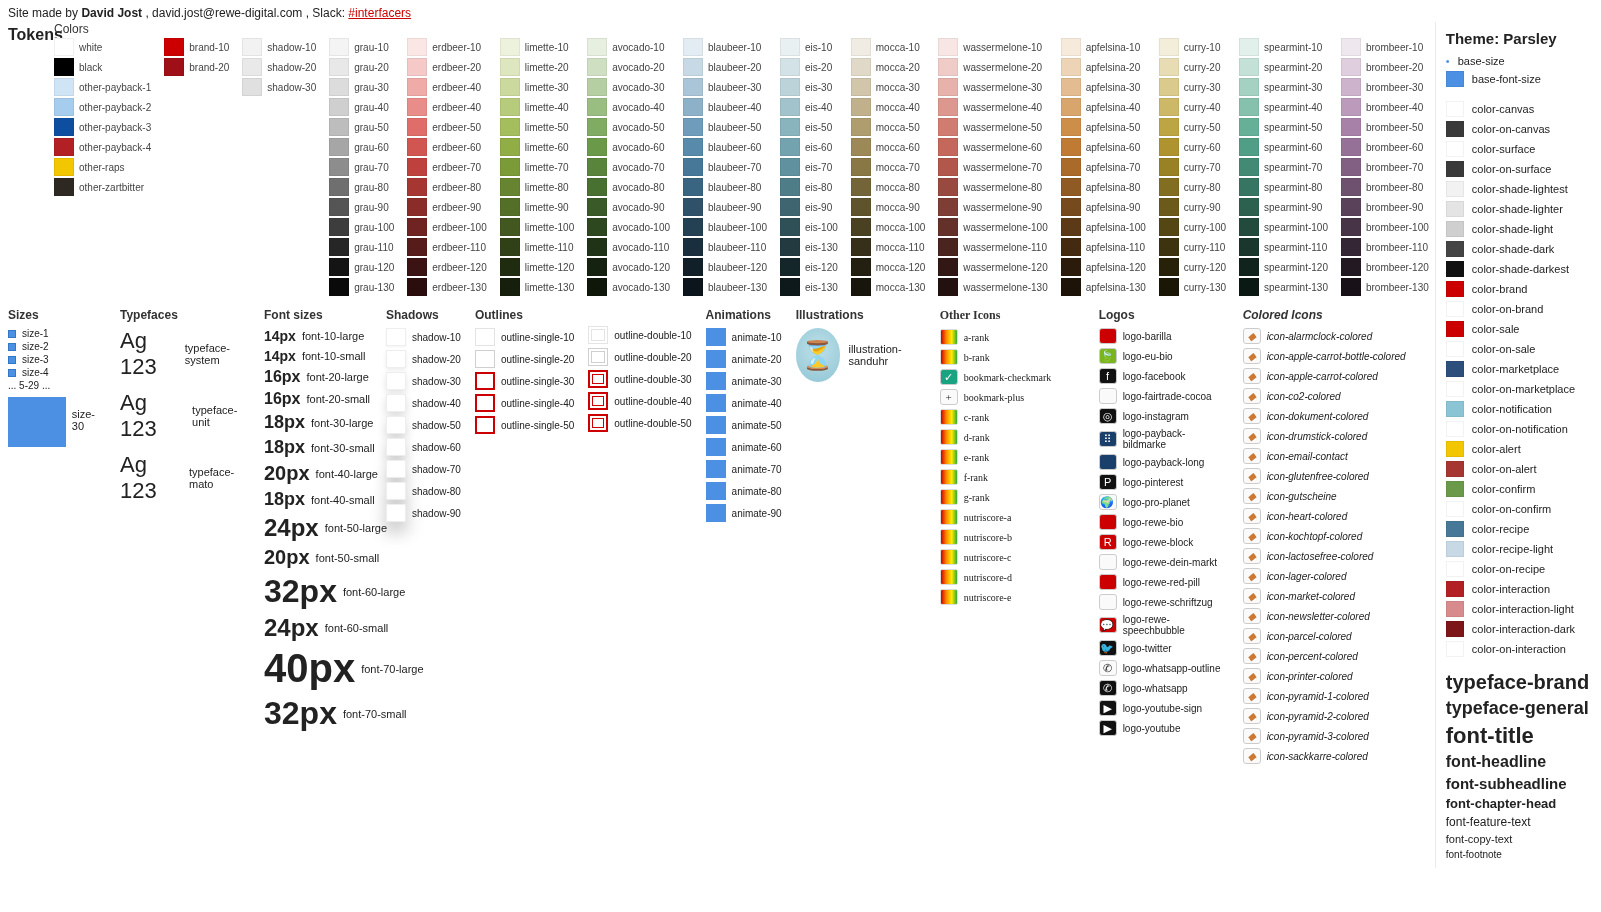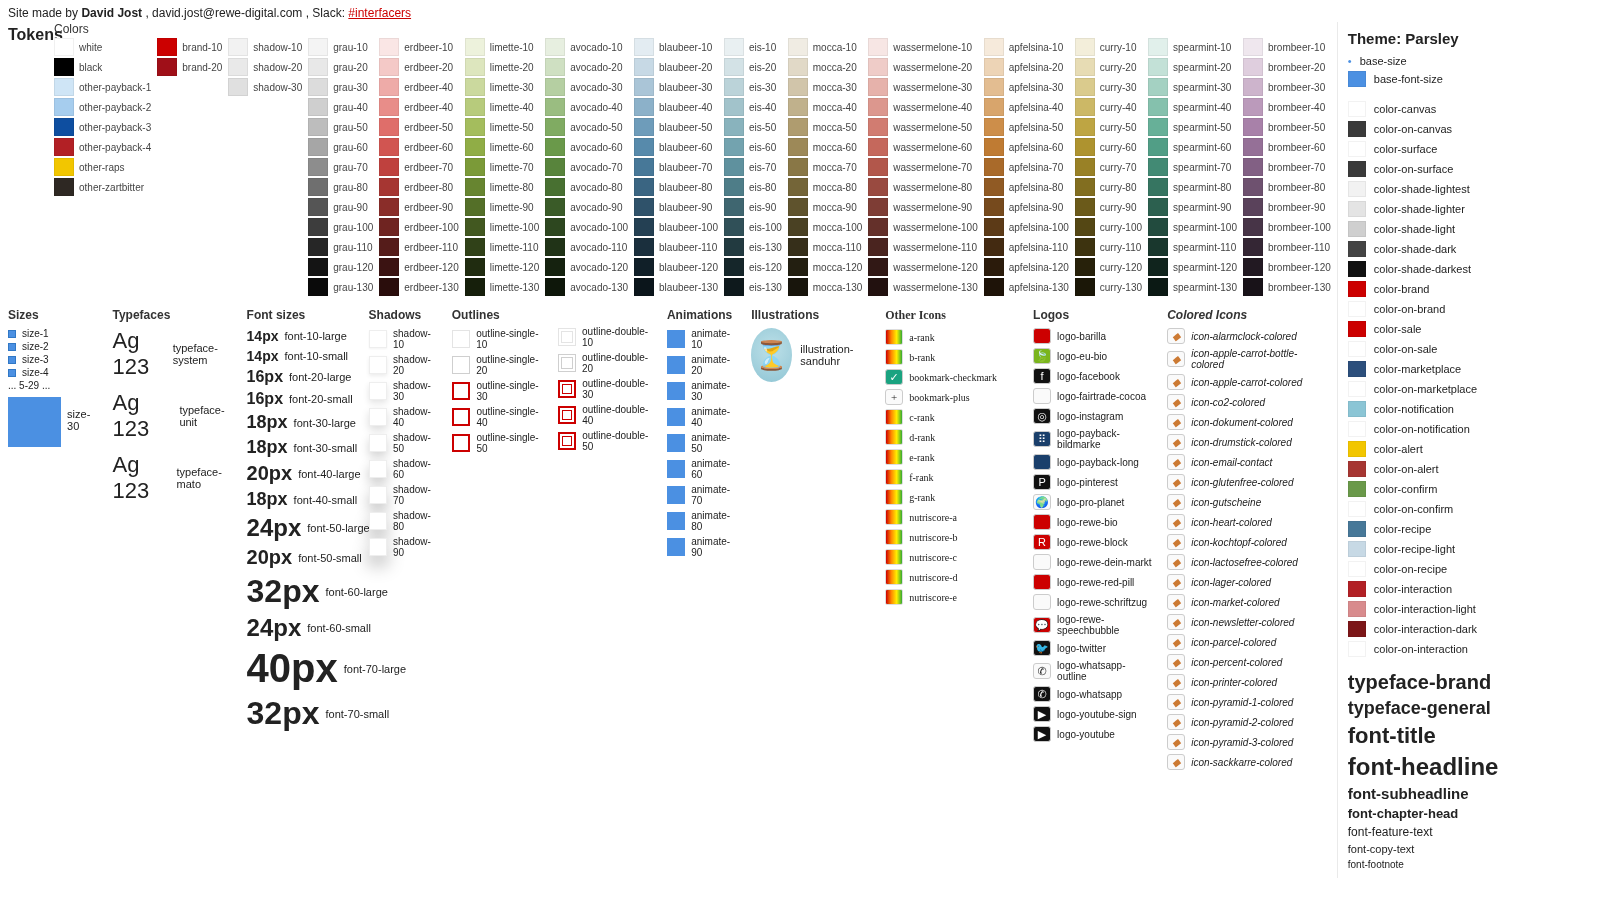--- a/index.html
+++ b/index.html
@@ -3,35 +3,35 @@
 <meta charset="utf-8">
 <style>
   * { box-sizing: border-box; }
   body { margin: 0; font-family: -apple-system, BlinkMacSystemFont, "Segoe UI", Arial, sans-serif; background: #fff; color: #222; font-size: 11px; width: 1601px; }
   a { color: #cc0000; text-decoration: underline; }
   .header { padding: 6px 8px 2px; font-size: 12px; }
   .sections-top { display: flex; padding: 0 6px 8px; gap: 6px; align-items: flex-start; }
   .tokens-title { font-size: 16px; font-weight: 600; margin: 4px 0 6px 2px; }
   .colors-area { flex: 1; }
   .colors-head { font-size: 12px; font-weight: 500; margin-bottom: 2px; color:#333;}
-  .color-cols { display: flex; gap: 6px; flex-wrap: nowrap; }
+  .color-cols { display: flex; gap: 13px; flex-wrap: nowrap; }
   .color-col { display: flex; flex-direction: column; gap: 2px; }
   .swatch-row { display: flex; align-items: center; gap: 5px; height: 18px; font-size: 10px; }
   .swatch { width: 20px; height: 18px; border: 1px solid rgba(0,0,0,.06); }
   .swatch-label { white-space: nowrap; color: #444; }
   .sidebar { width: 284px; border-left: 1px solid #eaeaea; padding: 8px 10px; }
   .sidebar-title { font-size: 15px; font-weight: 700; margin-bottom: 8px; }
   .side-list { display: flex; flex-direction: column; gap: 4px; margin-bottom: 14px;}
   .side-row { display: flex; align-items: center; gap: 8px; font-size: 11px; }
   .side-sw { width: 18px; height: 16px; border: 1px solid rgba(0,0,0,.05); flex: 0 0 auto; }
   .brand-type-list { display:flex; flex-direction:column; gap:4px; }
   .brand-type-list .t1{font-size:20px; font-weight:700;}
   .brand-type-list .t2{font-size:18px; font-weight:700;}
   .brand-type-list .t3{font-size:22px; font-weight:800;}
-  .brand-type-list .t4{font-size:24px; font-weight:700;}
+  .brand-type-list .t4{font-size:16px; font-weight:700;}
   .brand-type-list .t5{font-size:15px; font-weight:600;}
   .brand-type-list .t6{font-size:13px; font-weight:600;}
   .brand-type-list .t7{font-size:12px;}
   .brand-type-list .t8{font-size:11px;}
   .brand-type-list .t9{font-size:10px;}
   .lower-wrap { display: flex; gap: 14px; padding: 4px 8px 10px; align-items: flex-start; }
   .col-head { font-size: 12px; font-weight:600; margin-bottom:6px; color:#333;}
   .sizes-col { width: 98px; }
   .size-row { display:flex; align-items:center; gap:6px; font-size:10px; margin-bottom:2px;}
   .dot { width:8px; height:8px; background:#4b90e2; border:1px solid #3178c6; }

